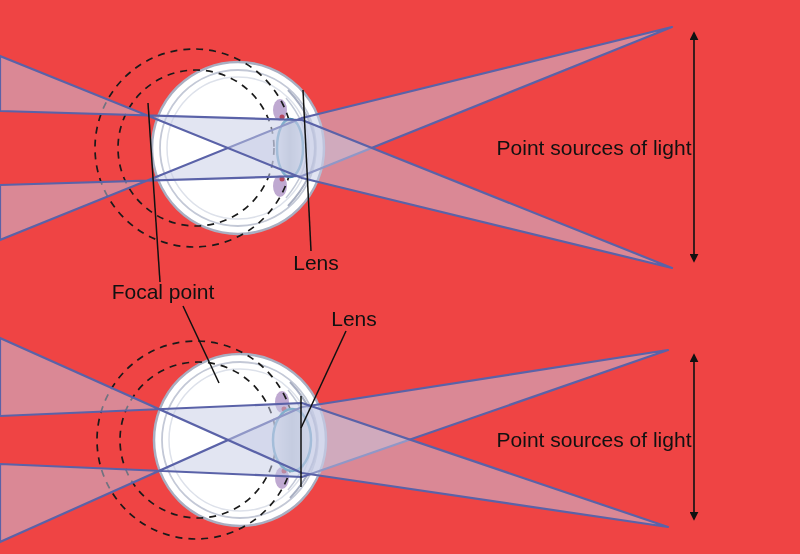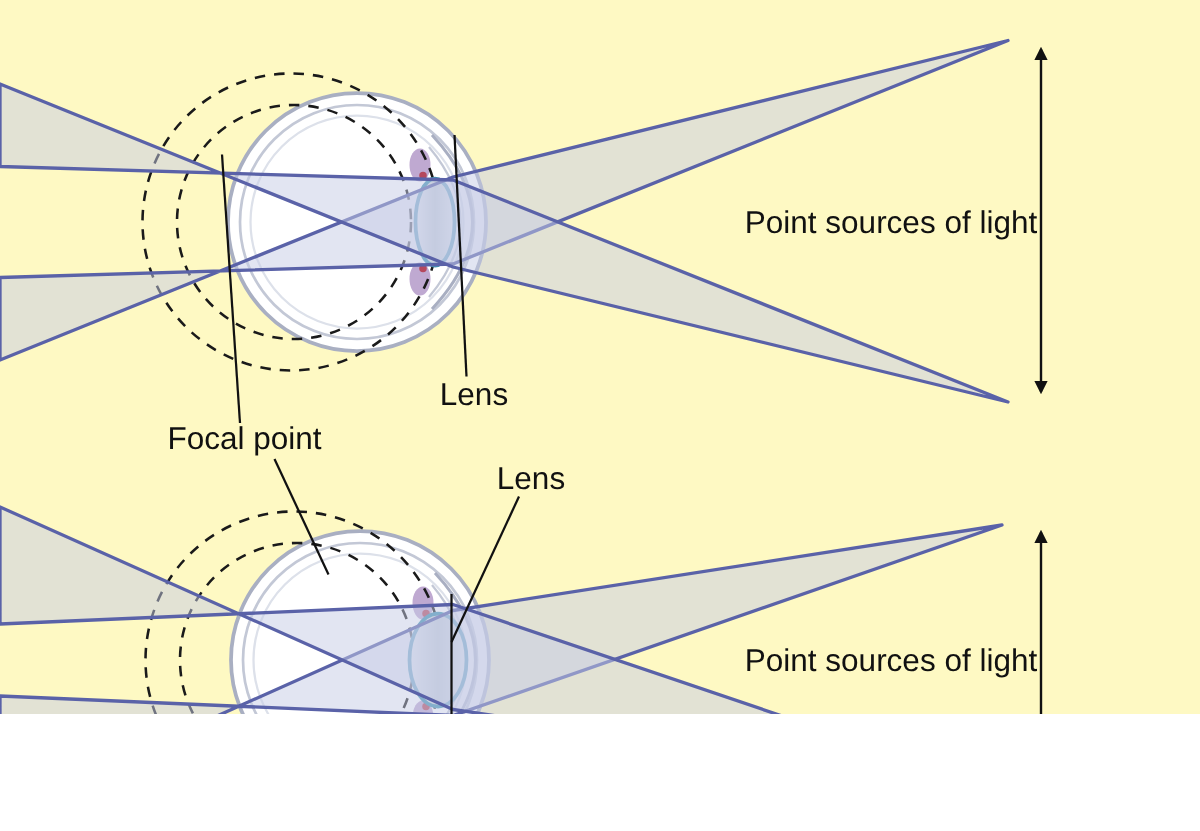--- a/index.html
+++ b/index.html
@@ -3,22 +3,22 @@
 <meta charset="utf-8">
 <style>
   html, body {
     margin: 0;
     padding: 0;
     background: #ffffff;
   }
   .figure-canvas {
     position: relative;
     width: 800px;
-    height: 476px;
-    background: #fef9c3;
+    height: 554px;
+    background: #ef4444;
     overflow: hidden;
   }
   svg { display: block; }
   .beam {
     fill-opacity: 0.5;
     stroke-width: 2.2;
     stroke-linejoin: round;
   }
   .dashed {
     fill: none;

